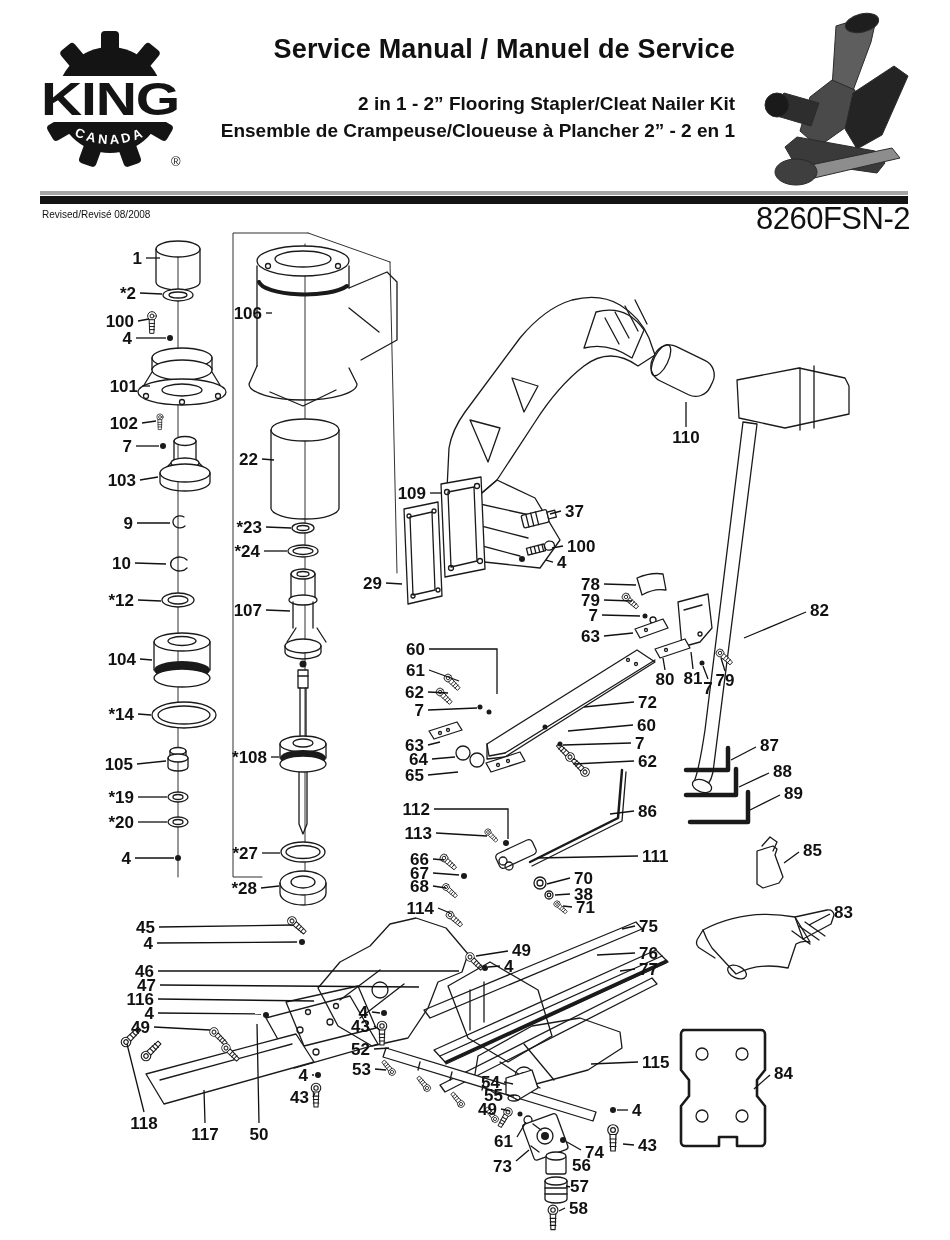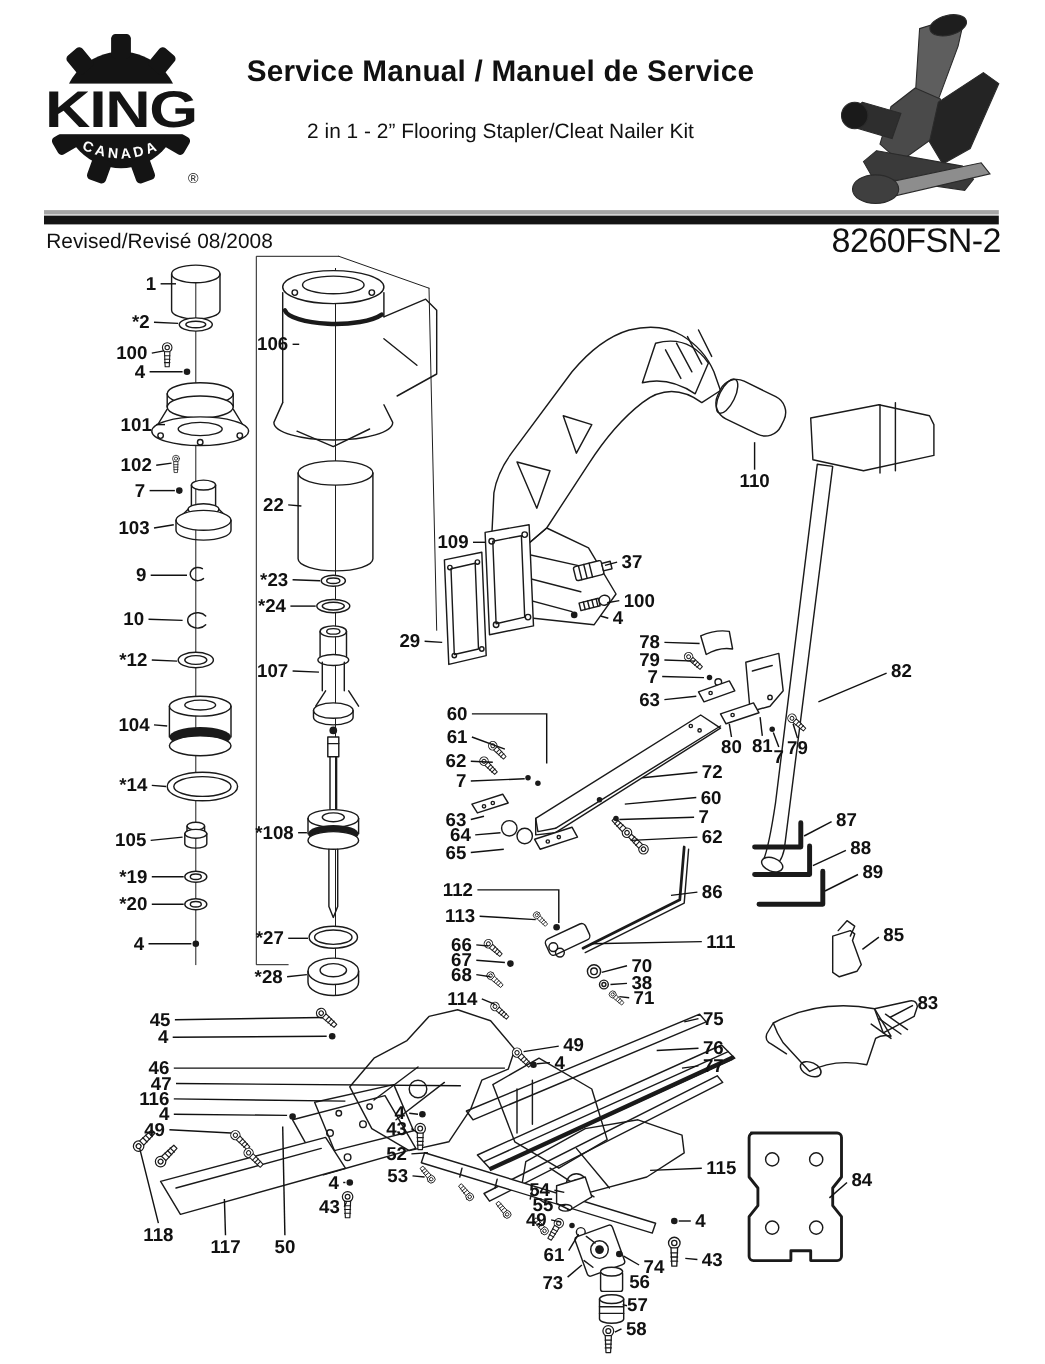--- a/index.html
+++ b/index.html
@@ -1,26 +1,26 @@
 <!DOCTYPE html>
 <html><head>
 <meta charset="utf-8">
 <style>
   html,body{margin:0;padding:0}
   body{width:950px;height:1240px;background:#fff;position:relative;overflow:hidden;
        font-family:"Liberation Sans",sans-serif;color:#111}
   .abs{position:absolute}
   #logo-box{left:38px;top:24px;width:152px;height:158px}
-  #title-block{left:175px;top:50px;width:560px;text-align:center}
+  #title-block{left:175px;top:34px;width:560px;text-align:right}
   #main-title{font-size:27px;font-weight:bold;margin:0;letter-spacing:.2px}
-  #subtitle{margin-top:26px;font-size:19px;font-weight:normal;line-height:1.4}
+  #subtitle{margin-top:26px;font-size:19px;font-weight:bold;line-height:1.4}
   #photo-box{left:740px;top:8px;width:205px;height:185px}
   #rule-gray{left:40px;top:191px;width:868px;height:4px;background:#a6a6a6}
   #rule-black{left:40px;top:196px;width:868px;height:8px;background:#141414}
-  #revised{left:42px;top:209px;font-size:19px}
+  #revised{left:42px;top:209px;font-size:10px}
   #model{right:40px;top:201px;font-size:31px;font-weight:400;letter-spacing:-.5px}
   #diagram{left:0;top:0}
   text.callout{font:700 17px "Liberation Sans",sans-serif;fill:#111;dominant-baseline:central}
   .leader{fill:none;stroke:#111;stroke-width:1.3}
   .art{stroke:#1a1a1a;stroke-width:1.3;fill:#fff;stroke-linejoin:round;stroke-linecap:round}
   .art .nf{fill:none}
   .art .dk{fill:#1a1a1a;stroke:none}
   .art .ln{fill:none;stroke-width:.9}
   .art .th{fill:none;stroke-width:4.5}
   #logo-box text{font-family:"Liberation Sans",sans-serif}
@@ -51,20 +51,21 @@
   <text font-size="13" font-weight="bold" fill="#fff" letter-spacing="3">
     <textPath href="#cnd-arc" startOffset="50%" text-anchor="middle">CANADA</textPath>
   </text>
   <text x="133" y="142" font-size="13" fill="#141414">®</text>
 </svg>
 
 <div id="title-block" class="abs">
   <h1 id="main-title">Service Manual / Manuel de Service</h1>
   <div id="subtitle">
     <div>2 in 1 - 2” Flooring Stapler/Cleat Nailer Kit</div>
+    <div>Ensemble de Crampeuse/Cloueuse à Plancher 2” - 2 en 1</div>
   </div>
 </div>
 
 <svg id="photo-box" class="abs" viewBox="0 0 205 185">
   <g stroke="#2b2b2b" stroke-width="1">
     <path d="M96 18l26-8q11-2 13 6l-4 18-20 54-19-8z" fill="#5e5e5e"></path>
     <ellipse cx="122" cy="15" rx="17" ry="9" fill="#1e1e1e" transform="rotate(-14 122 15)"></ellipse>
     <path d="M92 72l23 10-6 35-31 22-18-16 10-34z" fill="#4a4a4a"></path>
     <path d="M44 85l35 10-8 23-34-10q-7-12 7-23z" fill="#2e2e2e"></path>
     <circle cx="37" cy="97" r="12" fill="#1a1a1a"></circle>

